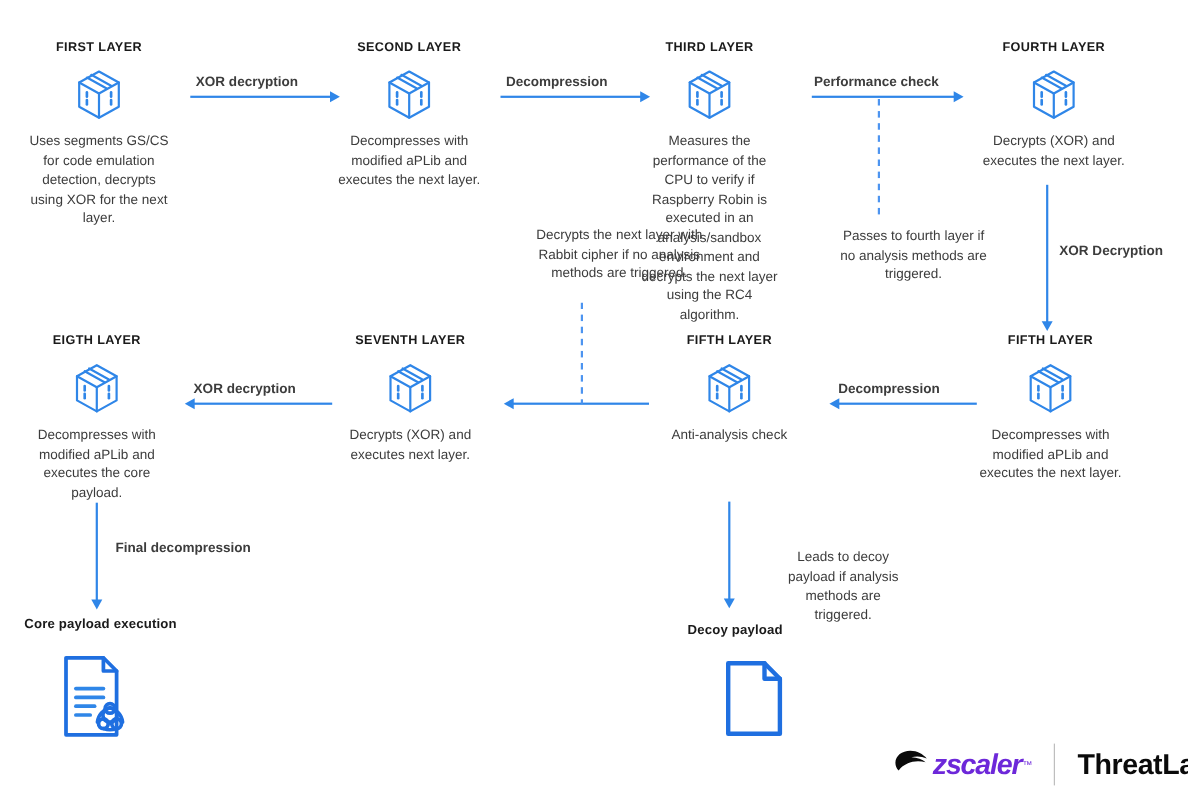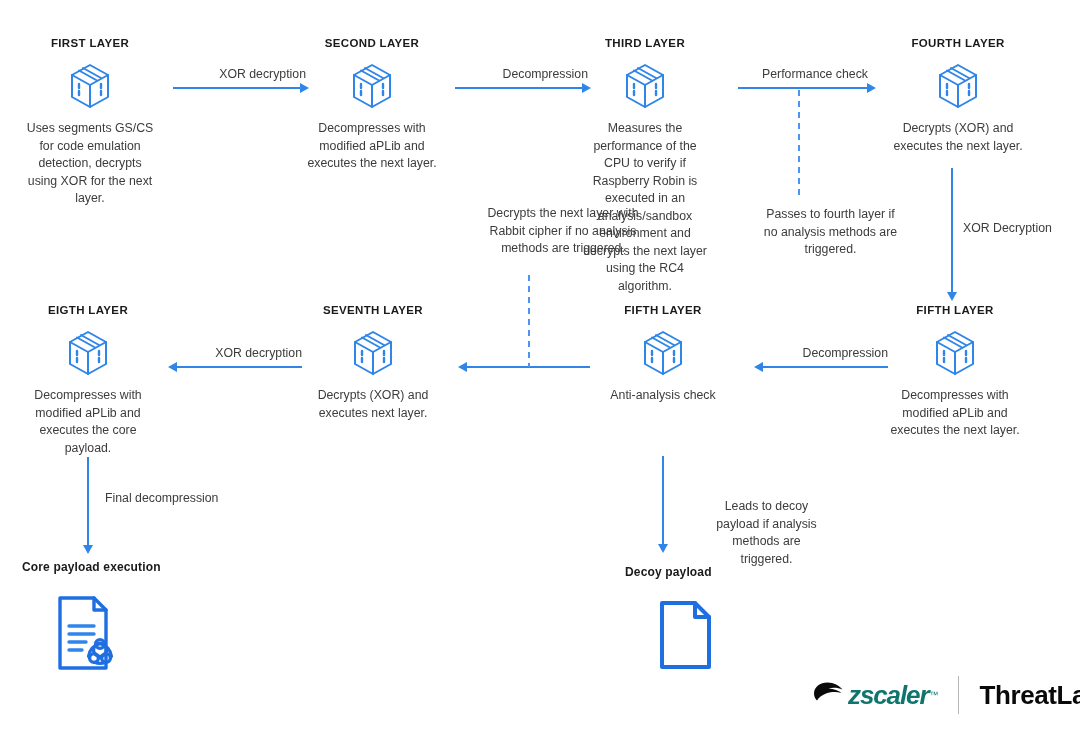--- a/index.html
+++ b/index.html
@@ -46,22 +46,23 @@
   }
   .node-desc.narrow { padding: 0 22px; }
   .node-desc.xnarrow { padding: 0 26px; }
 
   
   .edge-label {
     position: absolute;
     font-size: 12.3px;
     line-height: 17.5px;
     color: #3c3c3c;
-    text-align: right;
+    text-align: left;
     white-space: nowrap;
+    font-weight: bold;
   }
   .note {
     position: absolute;
     font-size: 12.3px;
     line-height: 17.5px;
     color: #3c3c3c;
     text-align: center;
     margin-left: 32px;
   }
   .hline { position: absolute; height: 2px; background: #2f86e8; }
@@ -106,21 +107,21 @@
 
   
   .footer { position: absolute; display: flex; align-items: center; }
   .logo-zscaler {
     display: flex;
     align-items: center;
     font-size: 26px;
     font-weight: bold;
     font-style: italic;
     letter-spacing: -1.1px;
-    color: #0f766e;
+    color: #6d28d9;
   }
   .logo-tm {
     font-size: 9px;
     font-style: normal;
     font-weight: normal;
     vertical-align: super;
     margin-left: 1px;
     letter-spacing: 0;
   }
   .logo-divider {

